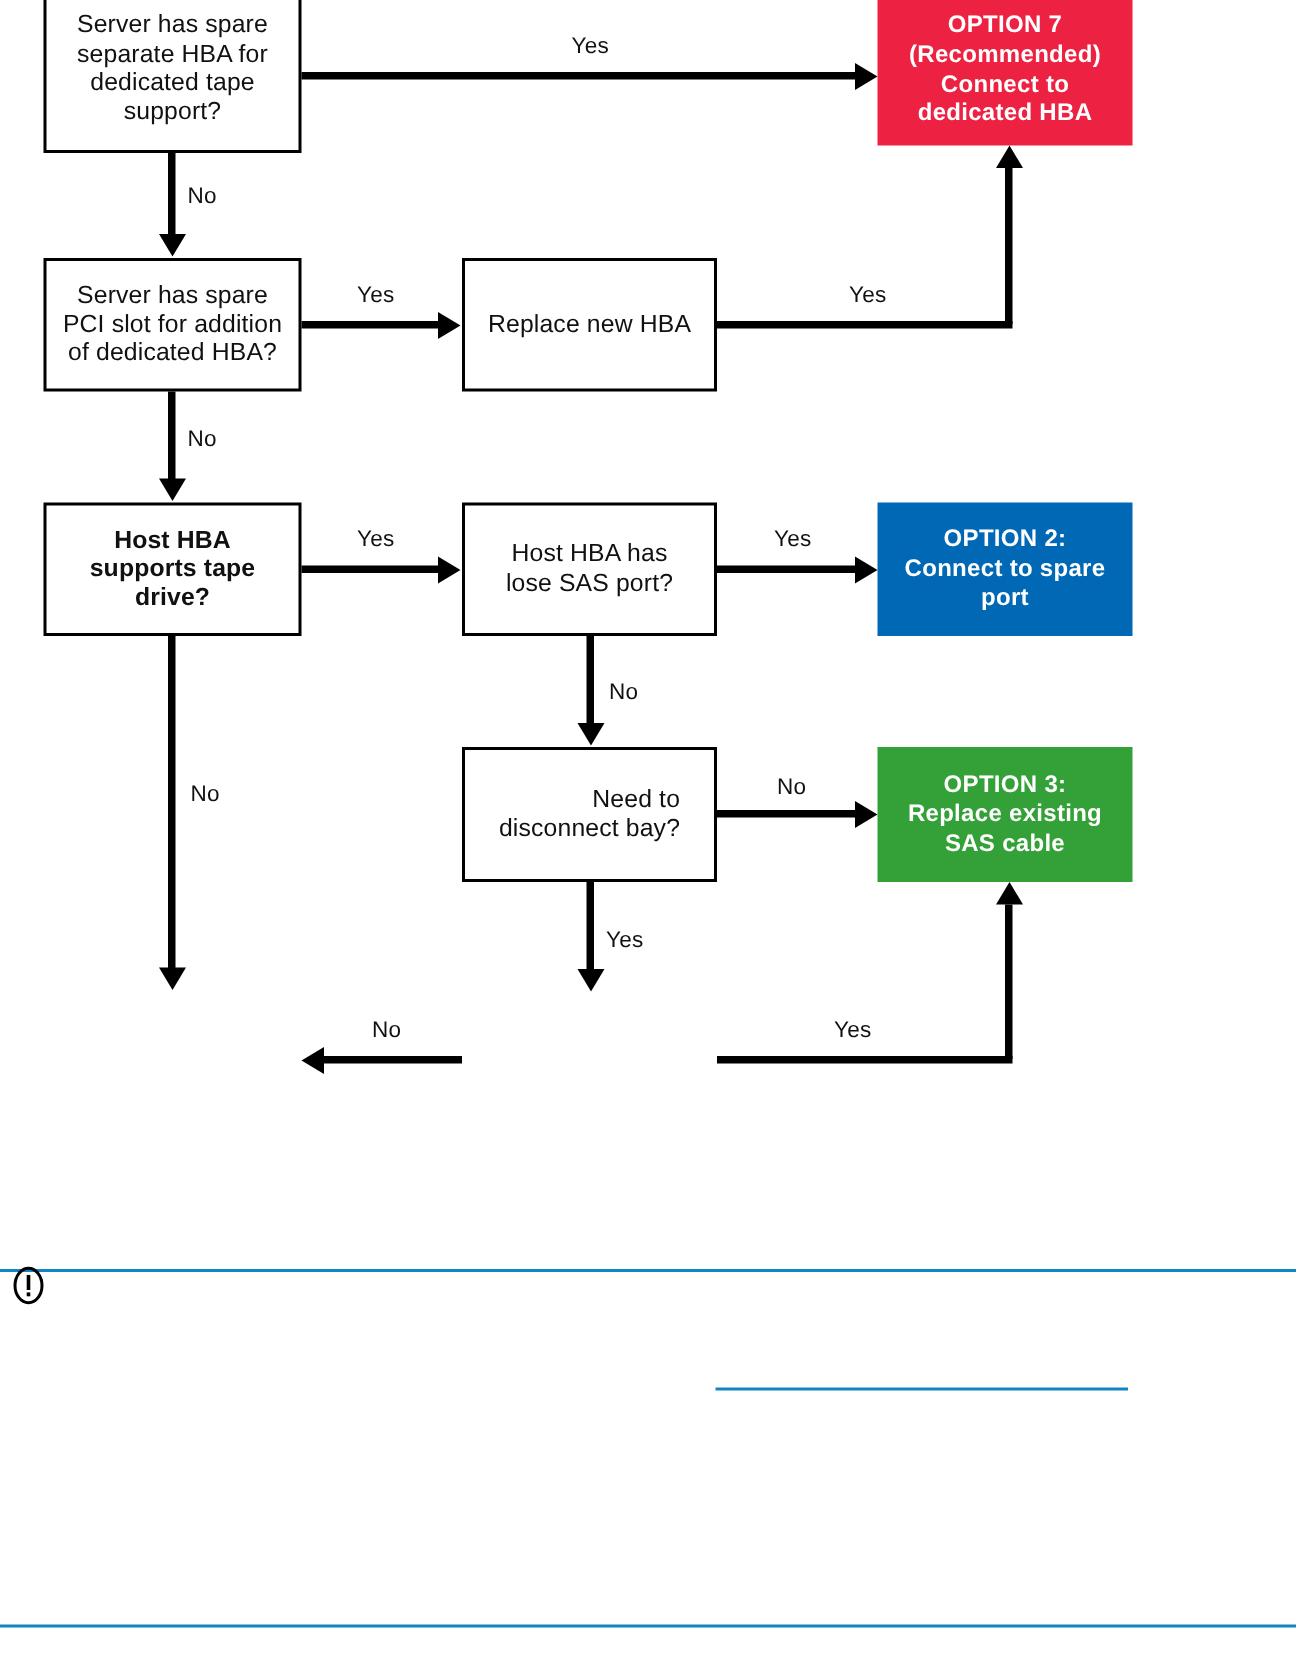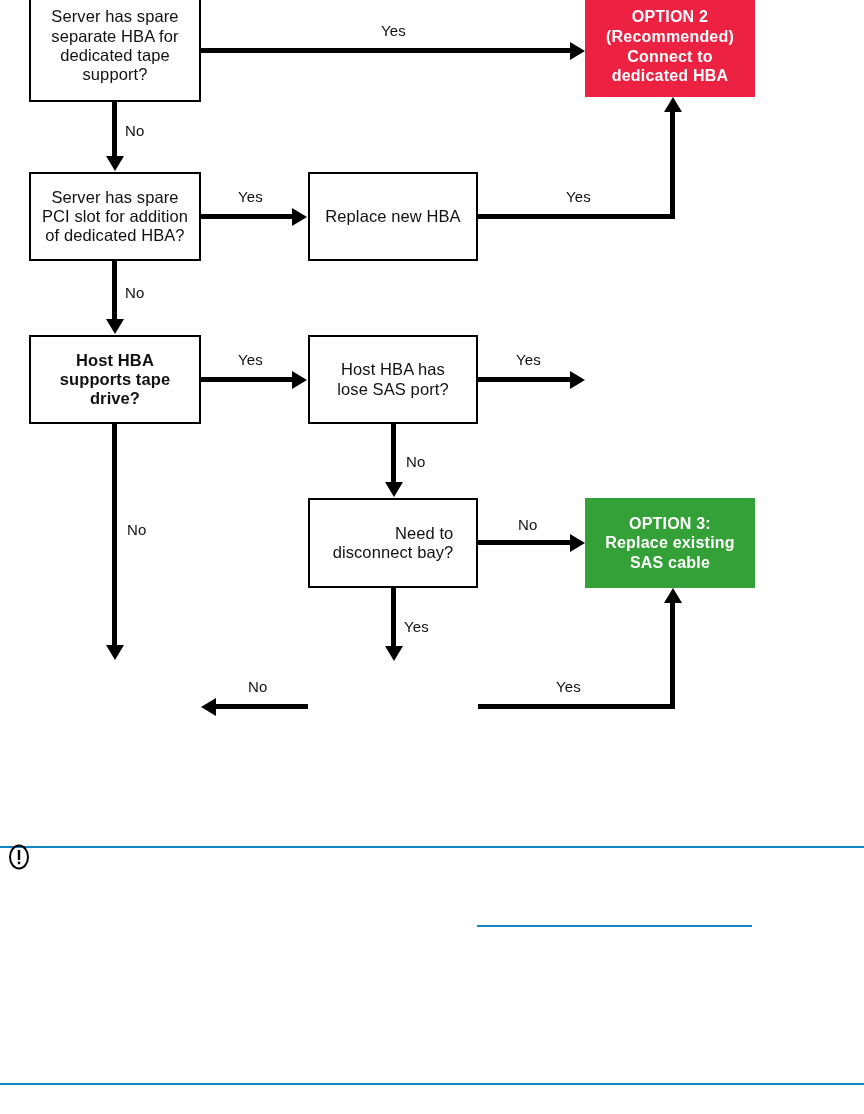--- a/index.html
+++ b/index.html
@@ -166,26 +166,31 @@
   </div>
 
   <div class="node plain" style="left:308px; top:498px; width:170px; height:90px;text-align:right;">
     <span class="txt">Need to
 disconnect bay?</span>
   </div>
 
 
 
   <div class="node option" style="left:585px; top:-4px; width:170px; height:101px; background:#ED2142;">
-    <span class="txt">OPTION 2
+    <span class="txt">OPTION 7
 (Recommended)
 Connect to
 dedicated HBA</span>
   </div>
 
+  <div class="node option" style="left:585px; top:335px; width:170px; height:89px; background:#0068B4;">
+    <span class="txt">OPTION 2:
+Connect to spare
+port</span>
+  </div>
 
   <div class="node option" style="left:585px; top:498px; width:170px; height:90px; background:#33A137;">
     <span class="txt">OPTION 3:
 Replace existing
 SAS cable</span>
   </div>
 
   <div class="hline" style="left:201px; top:48px; width:372px;"></div>
   <div class="arrow right" style="left:570px; top:41.5px;"></div>
   <div class="edge-label" style="left:381px; top:22px;">Yes</div>

